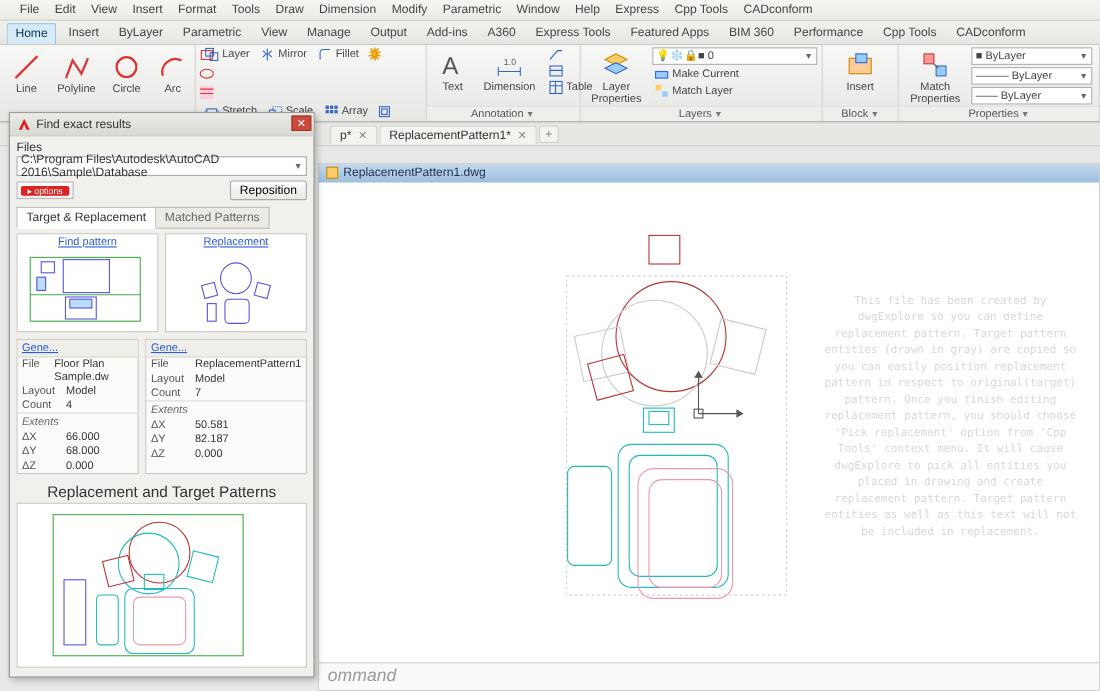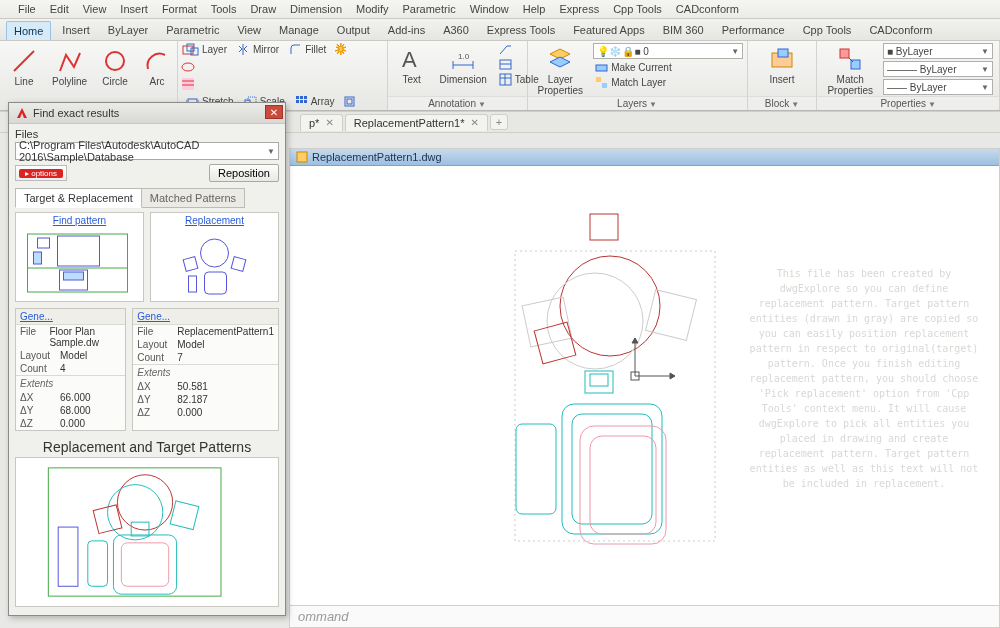--- a/index.html
+++ b/index.html
@@ -33,21 +33,21 @@
 .doctab .x { color: #888; font-size: 10px; }
 .addtab { width: 18px; height: 16px; border: 1px solid #cfcec9; background: #f3f3f0; display: flex; align-items: center; justify-content: center; border-radius: 3px; color: #888; }
 
 
 .workspace { position: absolute; left: 289px; top: 148px; right: 0; bottom: 0; background: #f7f7f7; border: 1px solid #cfcec9; }
 .filebar { background: linear-gradient(#c6daee, #9dbfdf); color: #fff; font-size: 11px; padding: 2px 6px; border-bottom: 1px solid #7aa4cc; display:flex; align-items:center; gap:4px;}
 .filebar span{color:#203455;}
 .viewtag { font-size: 10px; color: #555; padding: 2px 6px; background: #f0f0ed; border-bottom: 1px solid #d7d6d1; }
 .canvas { position: relative; width: 100%; height: calc(100% - 36px); background: #fff; overflow: hidden; }
 .ghosttext { position: absolute; right: 20px; top: 100px; width: 230px; font-size: 10px; color: #d8d8d5; font-family: monospace; text-align: center; line-height: 1.5; }
-.cmdline { position: absolute; left: 0; right: 0; bottom: 0; background: #fafafa; border-top: 1px solid #d0cfca; padding: 3px 8px; font-style: italic; color: #9a9a97; font-size: 13px; }
+.cmdline { position: absolute; left: 0; right: 0; bottom: 0; background: #fafafa; border-top: 1px solid #d0cfca; padding: 3px 8px; font-style: italic; color: #9a9a97; font-size: 16px; }
 
 
 .panel { position: absolute; left: 8px; top: 102px; width: 278px; background: #f0f0ed; border: 1px solid #8a8a86; box-shadow: 2px 2px 6px rgba(0,0,0,.25); font-size: 11px; }
 .panel-title { background: linear-gradient(#ebebe8, #d8d8d4); padding: 3px 6px; display: flex; align-items: center; gap: 4px; border-bottom: 1px solid #c8c7c2; position: relative; }
 .panel-title .close { position: absolute; right: 2px; top: 2px; width: 18px; height: 14px; background: #ca4a3c; color: #fff; font-size: 10px; display: flex; align-items: center; justify-content: center; border: 1px solid #a33327; }
 .panel-body { padding: 4px 6px 8px 6px; }
 .lbl { font-size: 11px; color: #333; margin-bottom: 2px; display: block; }
 .selectbox { width: 100%; height: 18px; border: 1px solid #aaa; background: #fff; font-size: 11px; padding: 1px 3px; display: flex; justify-content: space-between; align-items: center; }
 .dd { font-size: 8px; color: #666; }
 .row { display: flex; justify-content: space-between; align-items: center; margin-top: 4px; }

